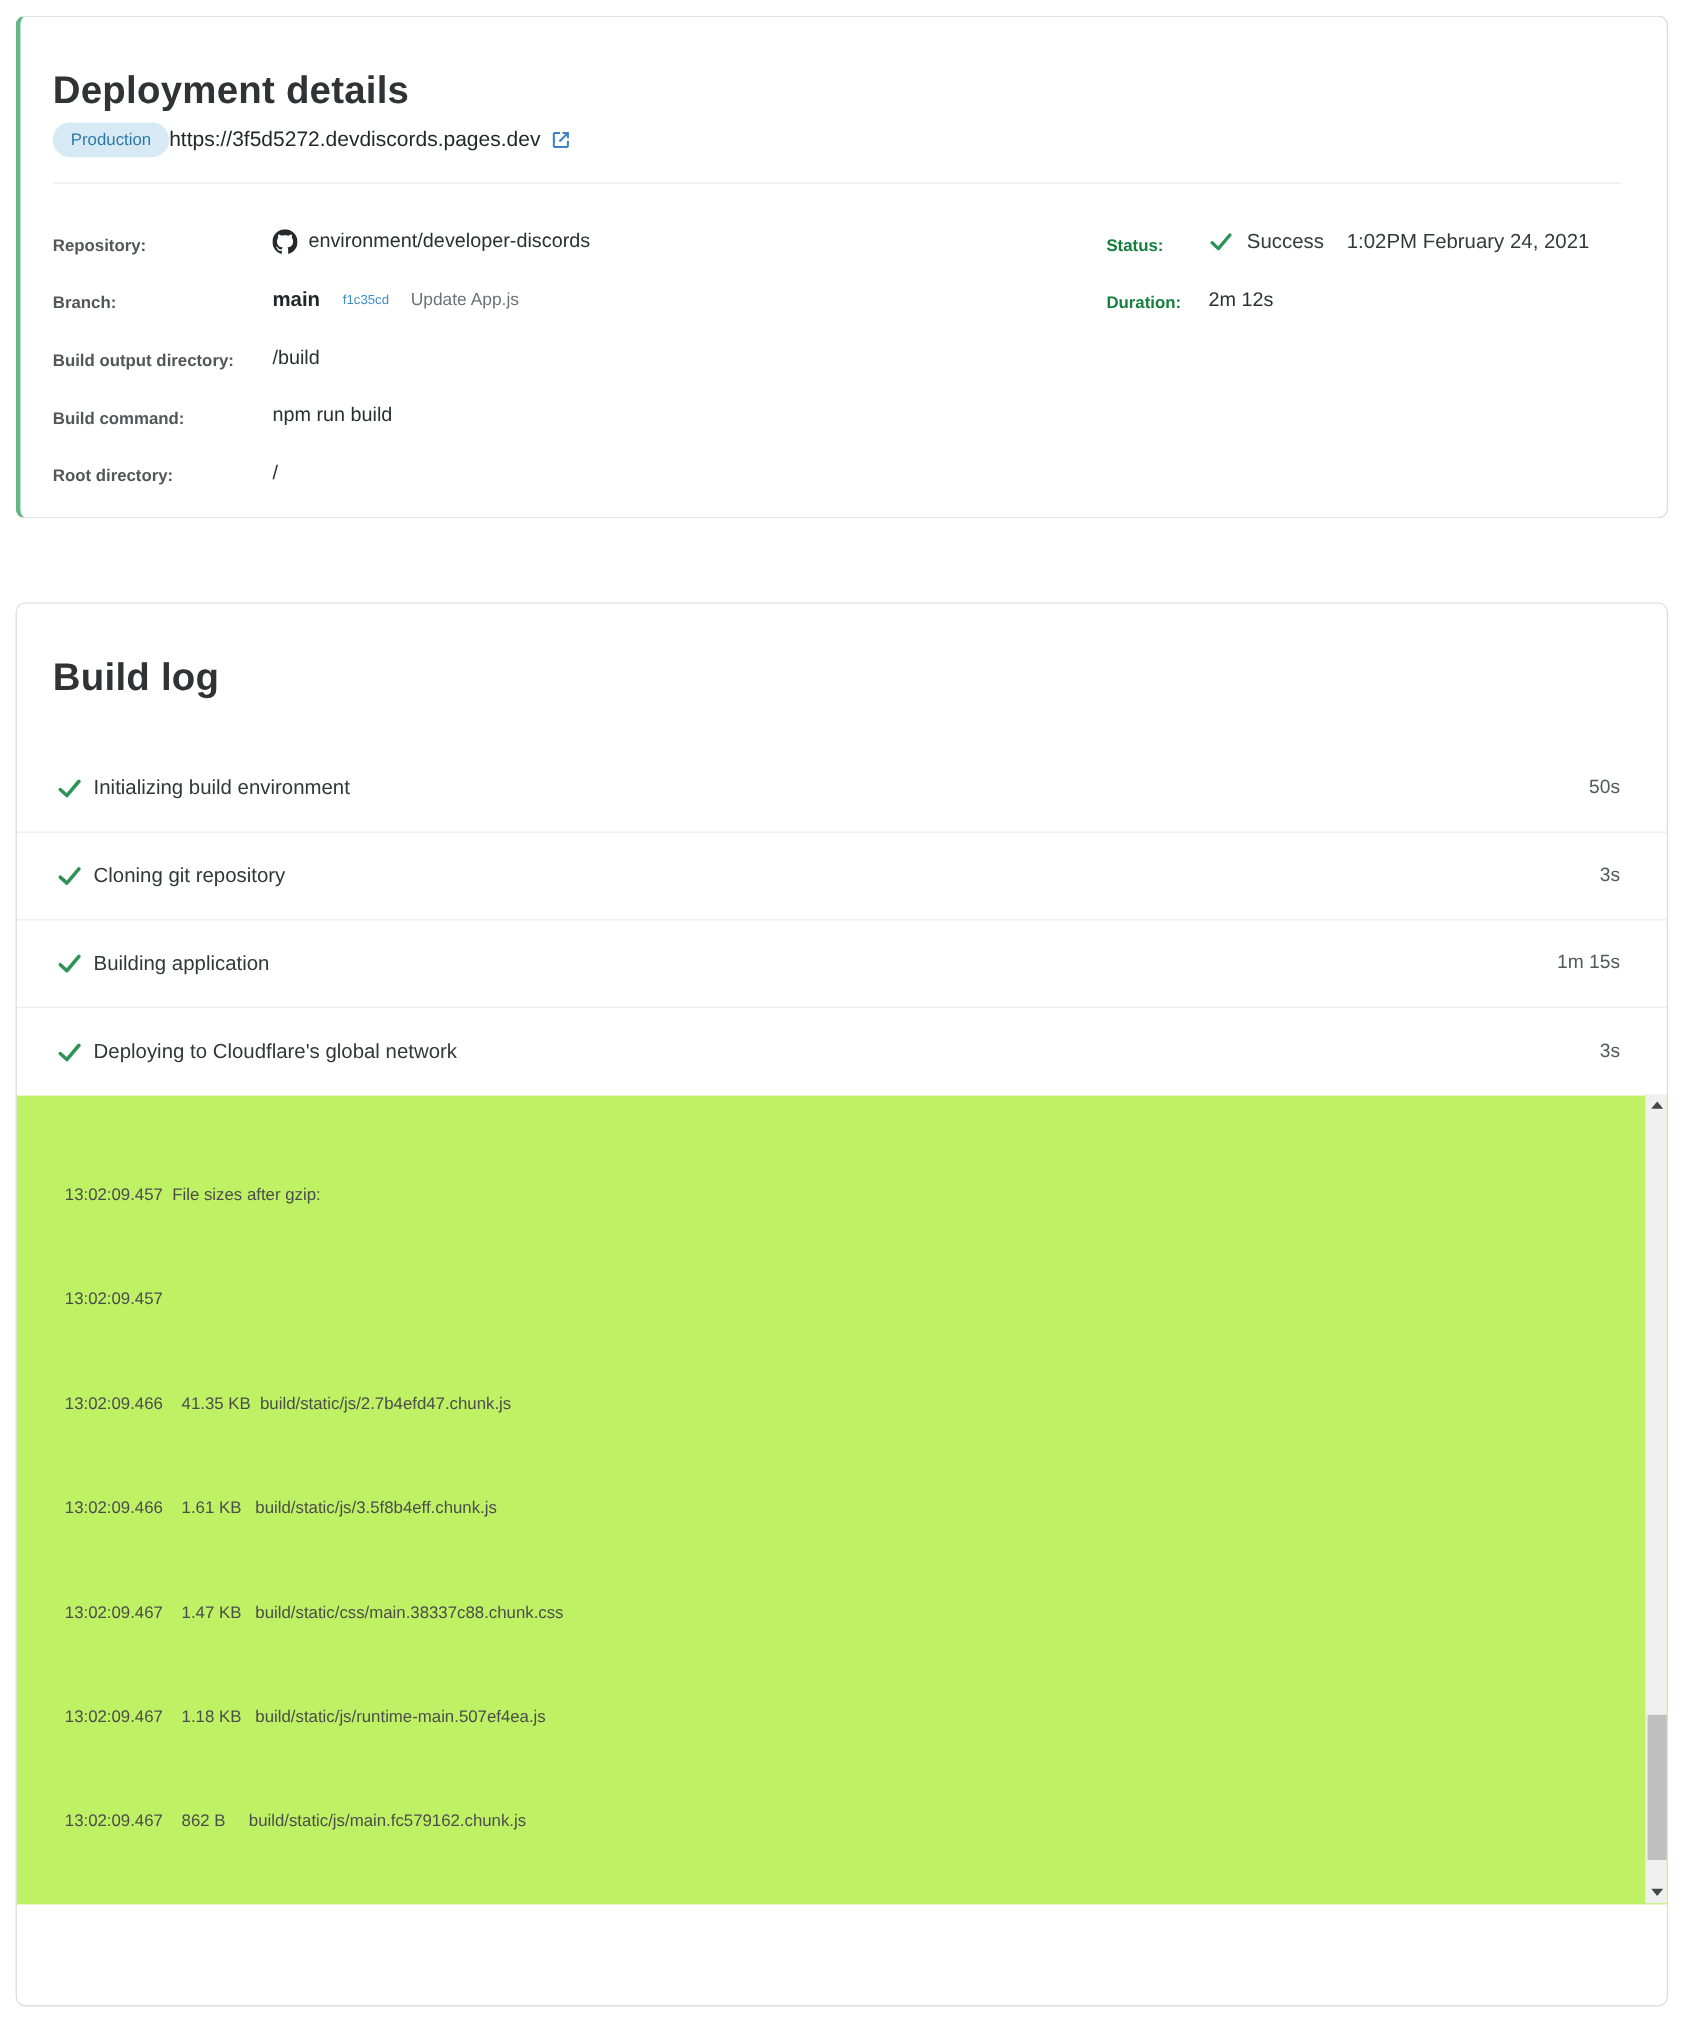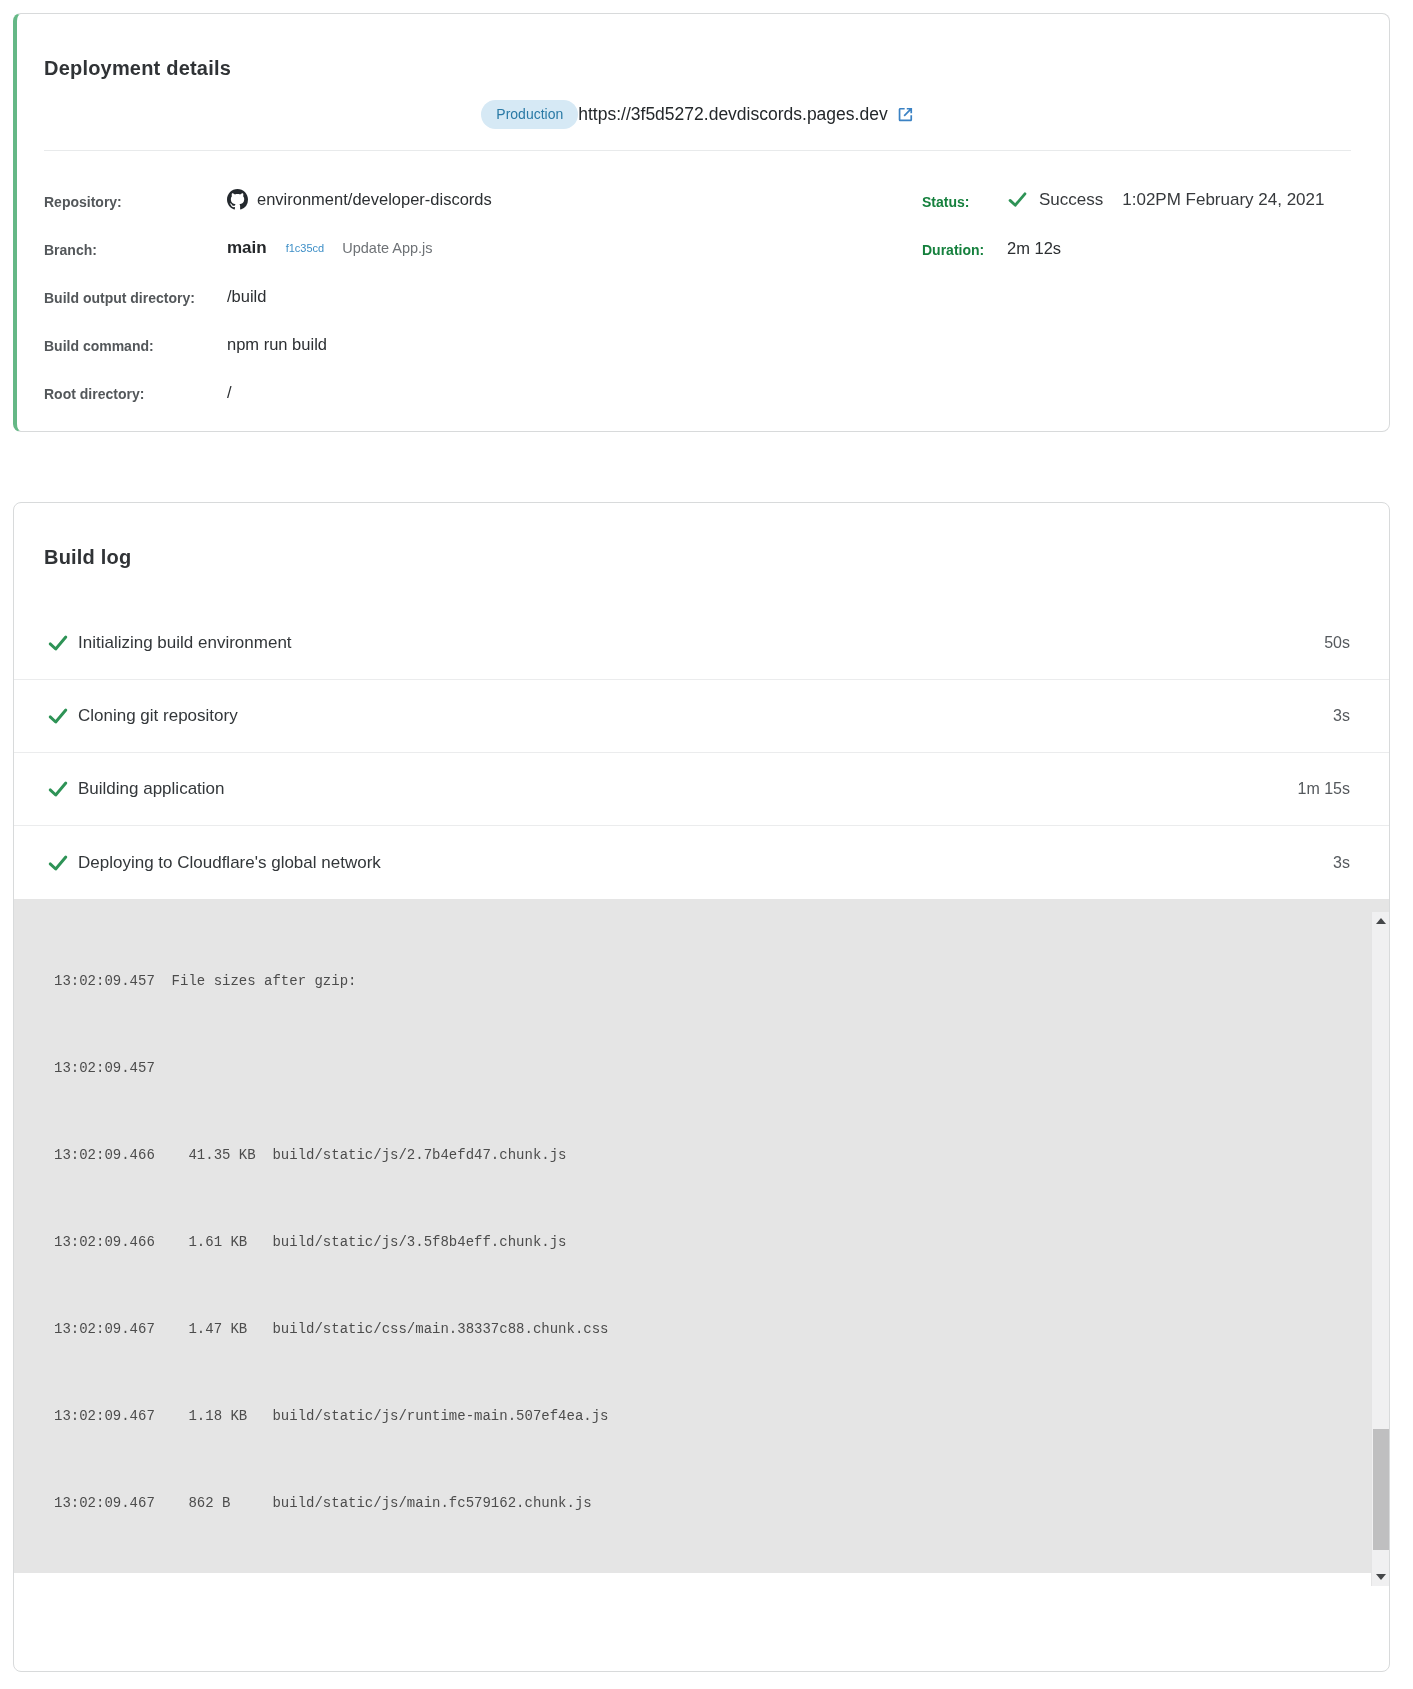--- a/index.html
+++ b/index.html
@@ -22,29 +22,29 @@
     border-left:4px solid #65b886;
     padding:0 38px 0 27px;
   }
   .card2 {
     top:502px; height:1170px;
     padding:0;
     overflow:hidden;
   }
   h1.card-title {
     margin:0; padding-top:43px;
-    font-size:20px; font-weight:600; color:#303336;
+    font-size:32px; font-weight:600; color:#303336;
     letter-spacing:.2px;
   }
   .card2 h1.card-title { padding-left:30px; }
 
   
   .badge-row {
-    margin-top:20px; height:29px;
-    display:flex; align-items:center; justify-content:center;
+    margin-top:8px; height:29px;
+    display:flex; align-items:center; justify-content:flex-start;
   }
   .badge {
     display:inline-block;
     background:#d6e9f5; color:#2a7aa6;
     font-size:14px; line-height:29px; height:29px;
     padding:0 15px; border-radius:15px;
   }
   .url-wrap {
     display:flex; align-items:center; gap:9px;
     font-size:17.5px; color:#24282b; text-decoration:none;
@@ -83,23 +83,23 @@
     cursor:pointer;
   }
   .stage:last-child { border-bottom:none; }
   .stage svg { margin-right:9px; flex:none; display:block; }
   .stage-label { font-size:17px; color:#33373a; }
   .stage-duration { margin-left:auto; font-size:16px; color:#55595d; }
 
   
   .log {
     width:1375px; height:674px;
-    background:#e5e5e5;
+    background:#bef264;
     padding:10px 60px 0 40px;
-    font-family:Liberation Mono, monospace;
+    font-family:Liberation Sans, sans-serif;
     font-size:14px; line-height:29px; color:#4c4c4c;
     white-space:pre; overflow:hidden;
     position:relative;
   }
   .log-line { white-space:pre; }
 
   
   .scrollbar {
     position:absolute; right:0; top:409px;
     width:18px; height:674px;

